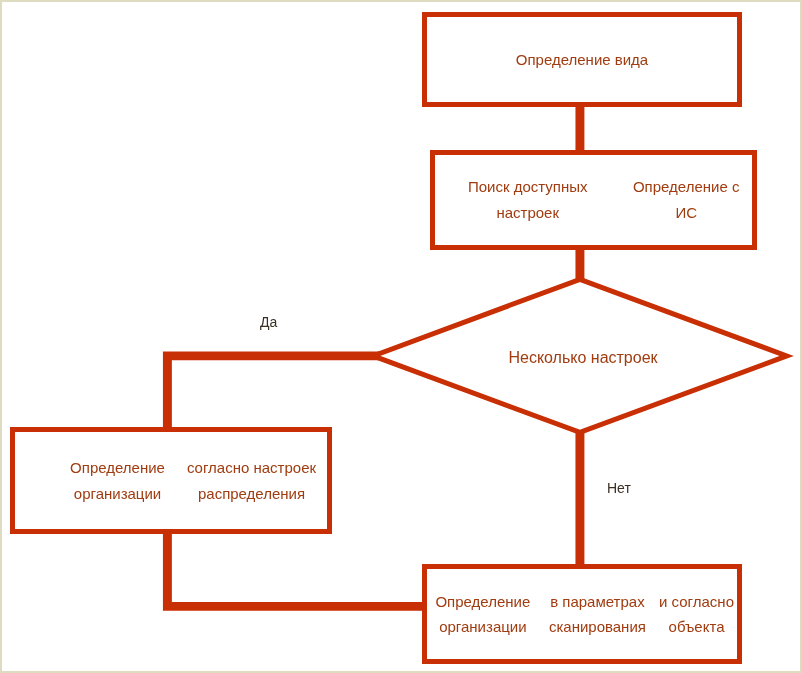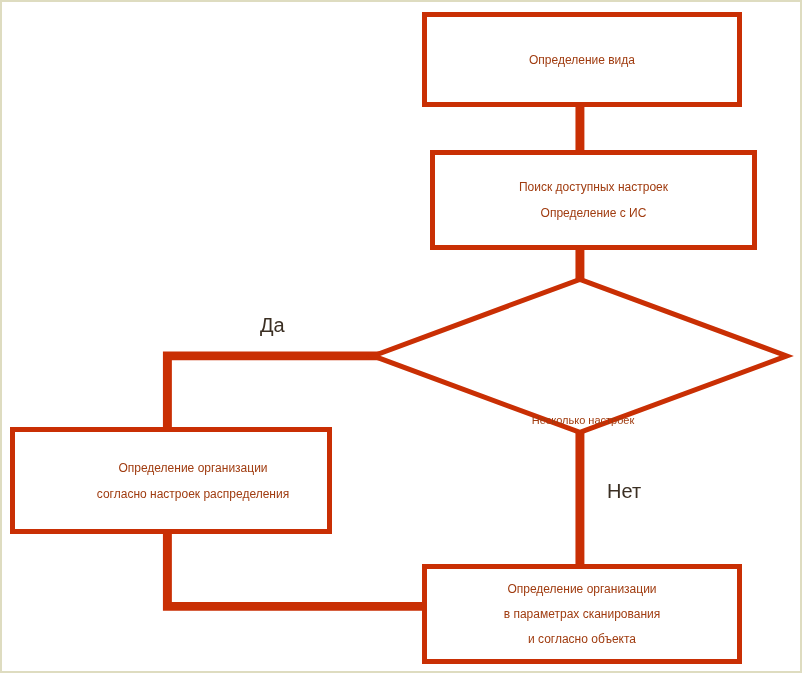--- a/index.html
+++ b/index.html
@@ -37,47 +37,47 @@
   .diamond-shape{
     fill:#ffffff;
     stroke:var(--accent);
     stroke-width:5;
   }
   .node{
     position:absolute;
     border:5px solid var(--accent);
     background:#ffffff;
     display:flex;
-    flex-direction:column;
+    flex-direction:row;
     align-items:center;
     justify-content:center;
     text-align:center;
     color:var(--node-text);
-    font-size:12px;
+    font-size:15px;
     line-height:26px;
   }
   .node-define-product{ left:420px; top:10px;  width:320px; height:95px; }
   .node-search-settings{ left:420px; top:148px; width:327px; height:100px;margin-left:8px; }
   .node-define-org{     left:8px;   top:425px; width:322px; height:107px;padding-left:44px; }
   .node-fill-org{       left:420px; top:562px; width:320px; height:100px; line-height:25px; }
   .diamond-label{
     position:absolute;
-    left:373px; top:270px;
+    left:373px; top:279px;
     width:416px; height:154px;
     display:flex;
-    align-items:flex-end;
+    align-items:center;
     justify-content:center;
     color:var(--node-text);
-    font-size:11px;
+    font-size:16px;
     pointer-events:none;
   }
   .edge-label{
     position:absolute;
     color:var(--edge-label);
-    font-size:20px;
+    font-size:14px;
   }
   .edge-label-yes{ left:258px; top:312px; }
   .edge-label-no{  left:605px; top:478px; }
 </style>
 </head>
 <body>
 
 <div class="canvas">
 
   <svg class="svg-layer" viewBox="0 0 802 673" xmlns="http://www.w3.org/2000/svg">

